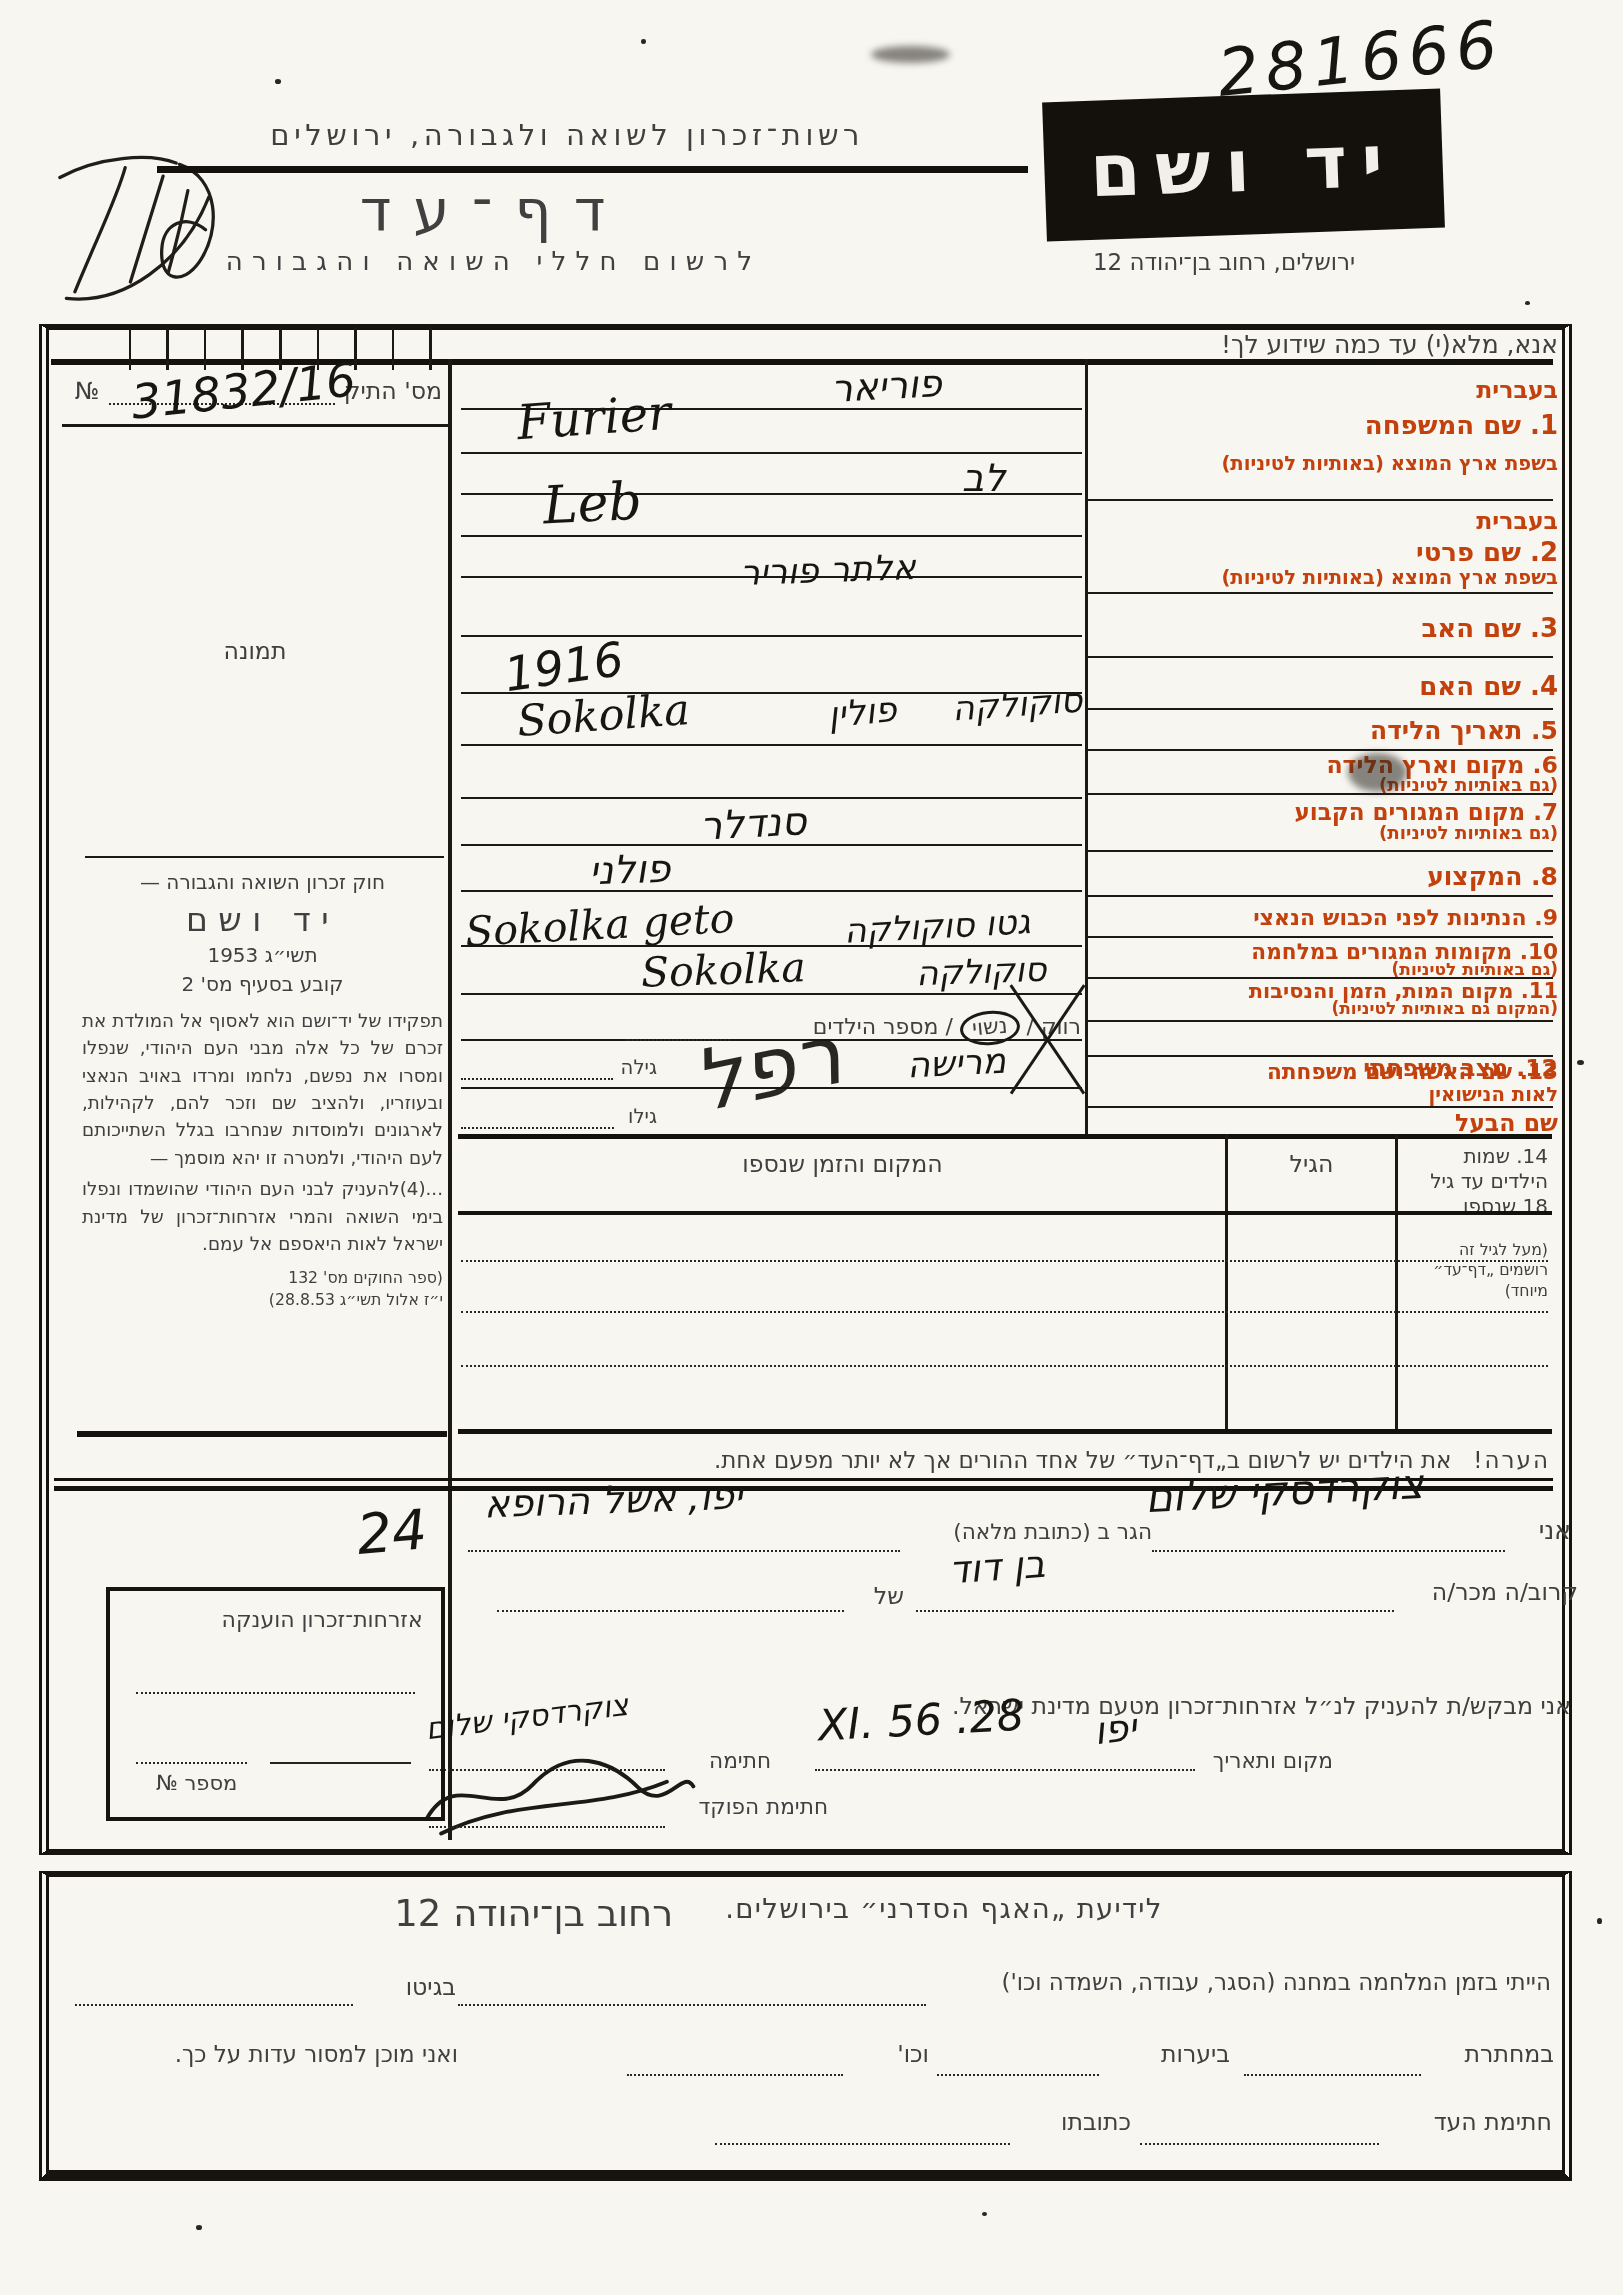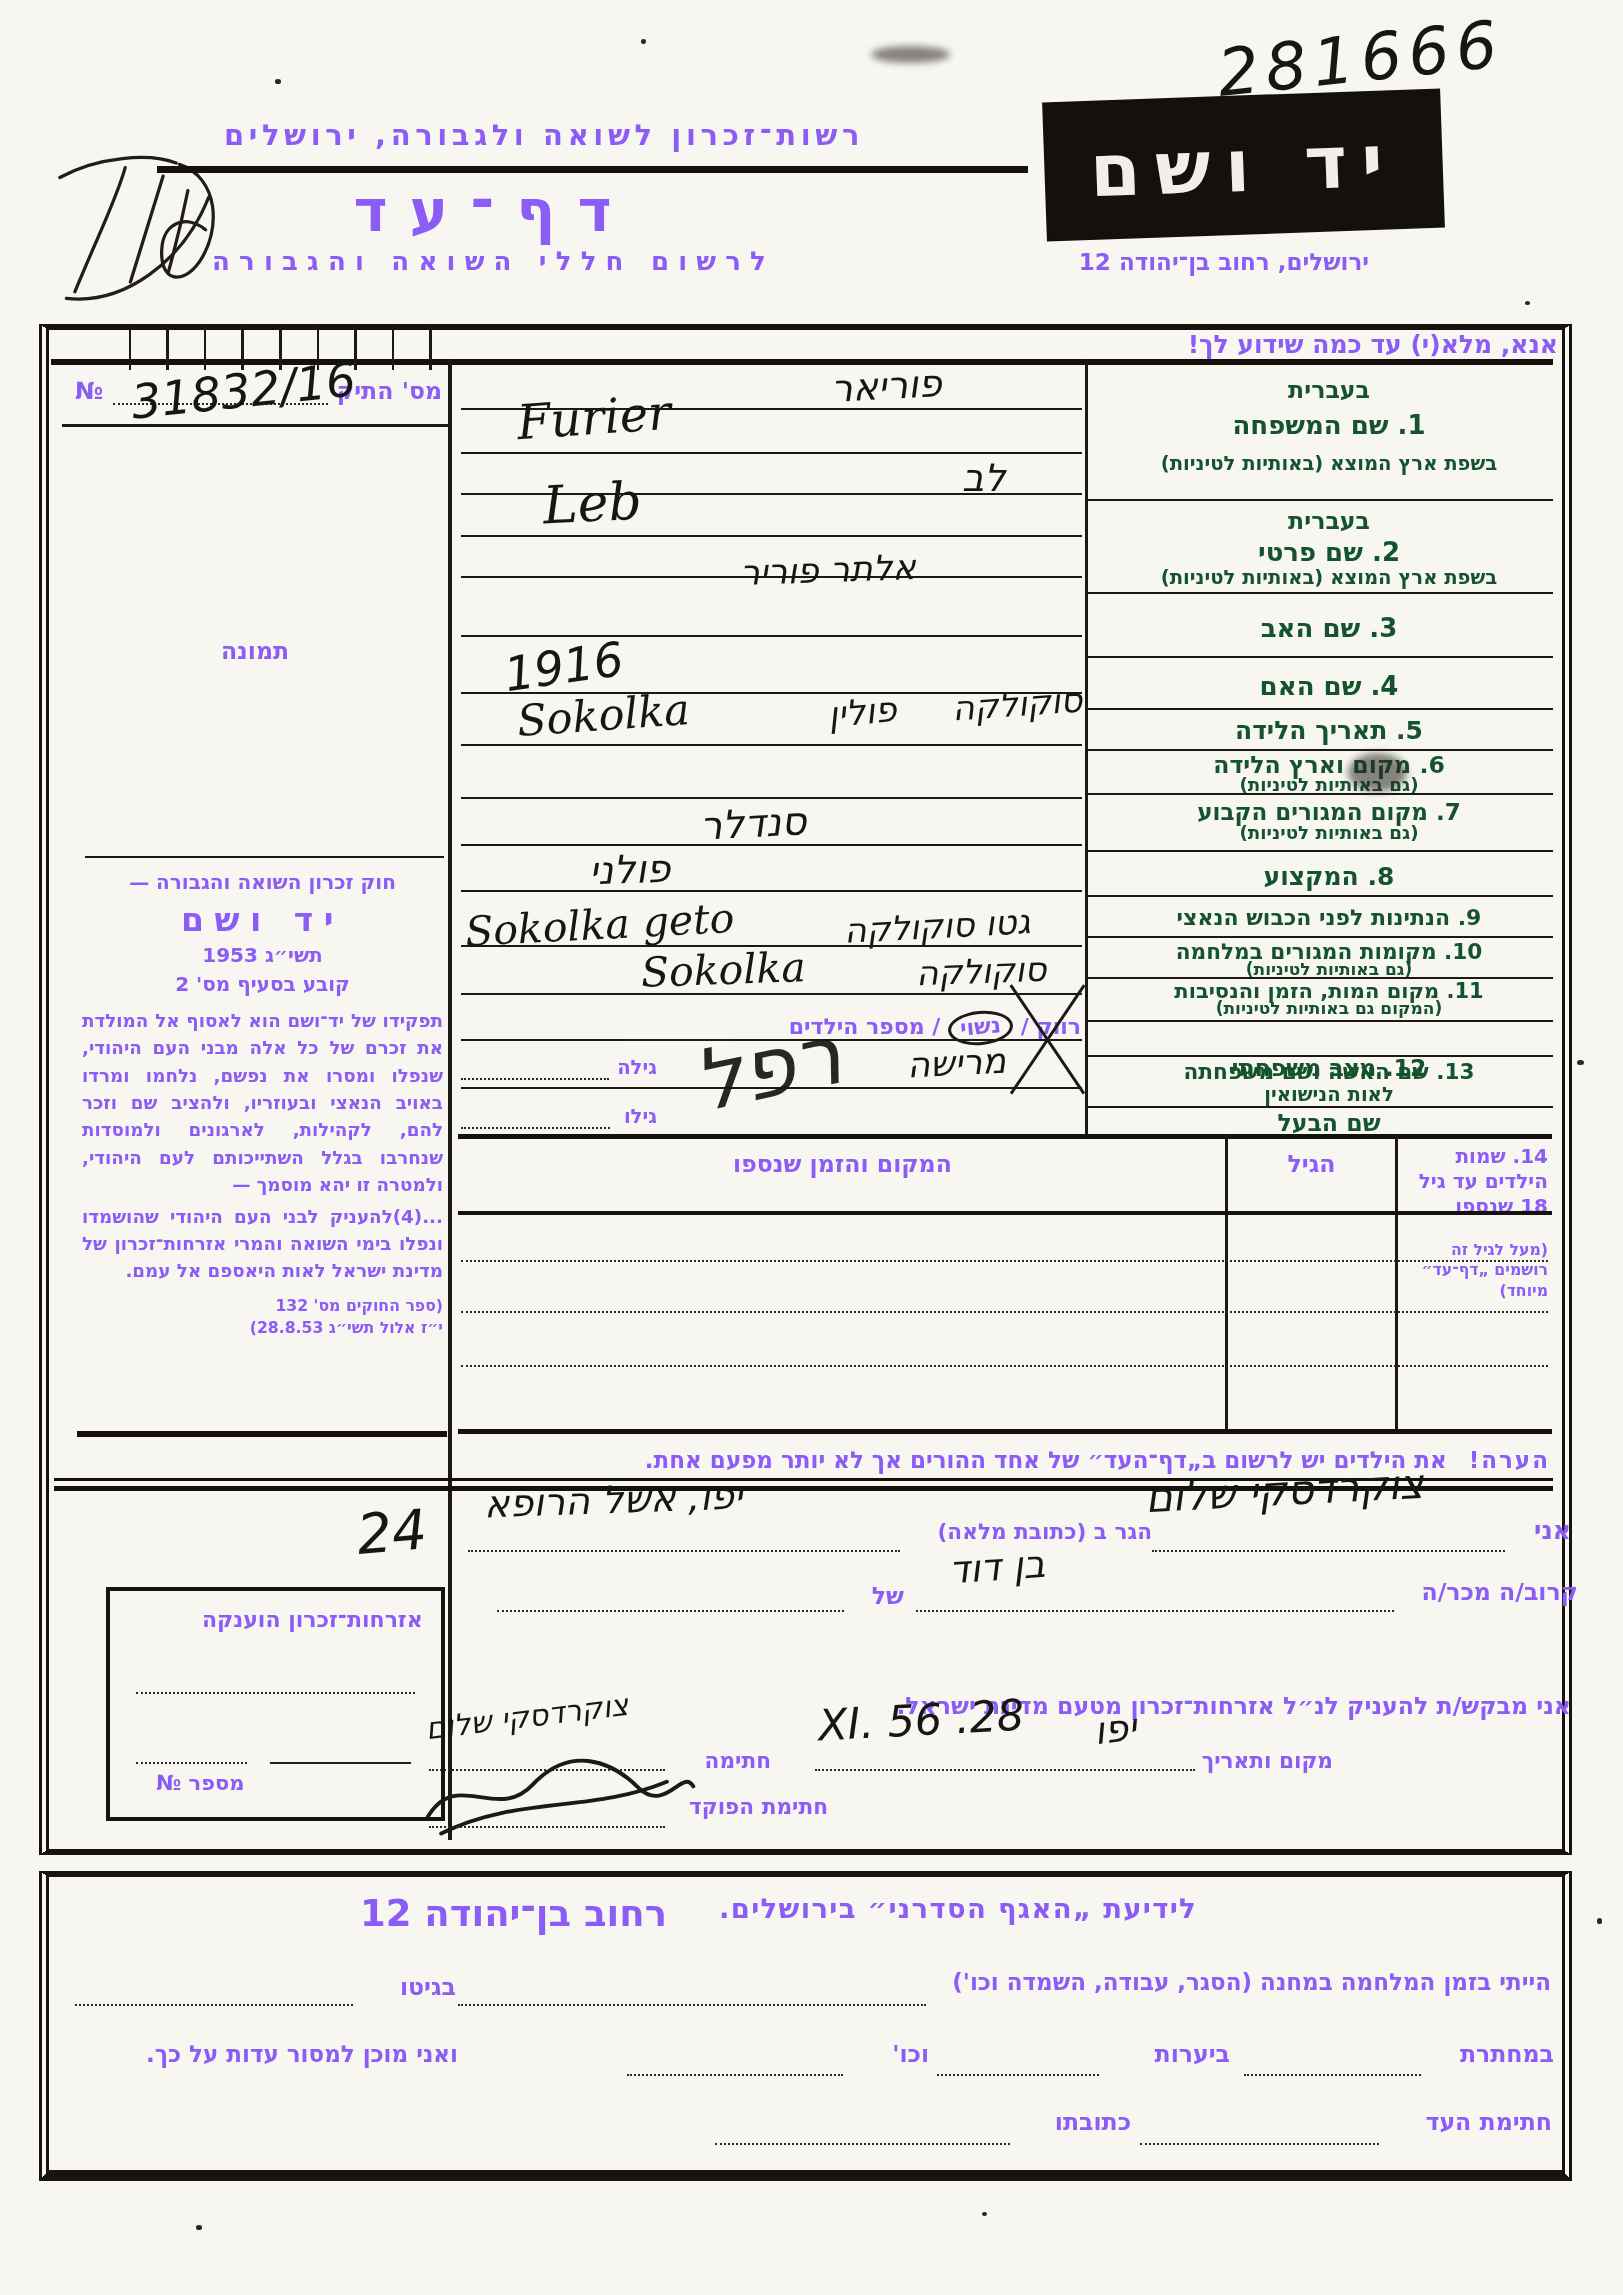--- a/index.html
+++ b/index.html
@@ -2,33 +2,33 @@
 <html lang="he" dir="rtl" style="font-size:10.5px"><head>
 <meta charset="utf-8">
 <style>
   html,body{margin:0;padding:0;background:#d8d6d0;}
   #page{
     position:relative;width:1623px;height:2295px;margin:0 auto;
     background:#f7f6f1;overflow:hidden;direction:rtl;
     font-family:"DejaVu Sans",sans-serif;color:#1b1813;
   }
   .abs{position:absolute;}
-  .p{font-weight:bold;color:#8b5cf6;line-height:1.15;}
+  .p{font-weight:normal;color:#404040;line-height:1.15;}
   .center{text-align:center;}
   .right{text-align:right;}
   .rule{position:absolute;background:#1c1914;height:2px;}
   .thick{position:absolute;background:#15120d;}
   .dots{position:absolute;border-bottom:2.6px dotted #2b2721;height:0;}
   .hw{position:absolute;font-family:"DejaVu Sans",sans-serif;font-style:italic;
       color:#181612;white-space:nowrap;line-height:1;}
   .hwl{font-family:"DejaVu Serif",serif;font-style:italic;font-weight:normal;}
   .boxshell{position:absolute;border:6.5px solid #17140f;border-left:10.5px double #17140f;border-right:10.5px double #17140f;}
   .vline{position:absolute;background:#1c1914;}
-  .flabel{position:absolute;left:1100px;width:458px;direction:rtl;text-align:center;padding-left:0;
-          font-weight:bold;color:#14532d;line-height:1.1;}
+  .flabel{position:absolute;left:1100px;width:458px;direction:rtl;text-align:right;padding-left:0;
+          font-weight:bold;color:#c2410c;line-height:1.1;}
   .circled{display:inline-block;border:3.3px solid #1c1a16;border-radius:50%;padding:0 9.2px 2.6px 9.2px;transform:rotate(-5deg);}
   .speck{position:absolute;background:#2a2620;border-radius:50%;}
   .smudge{position:absolute;background:rgba(40,36,30,.55);filter:blur(3.9px);border-radius:50%;}
   .lawline{margin:0 0 3.9px 0;}
 </style>
 </head>
 <body>
 
 <div id="page">
 

